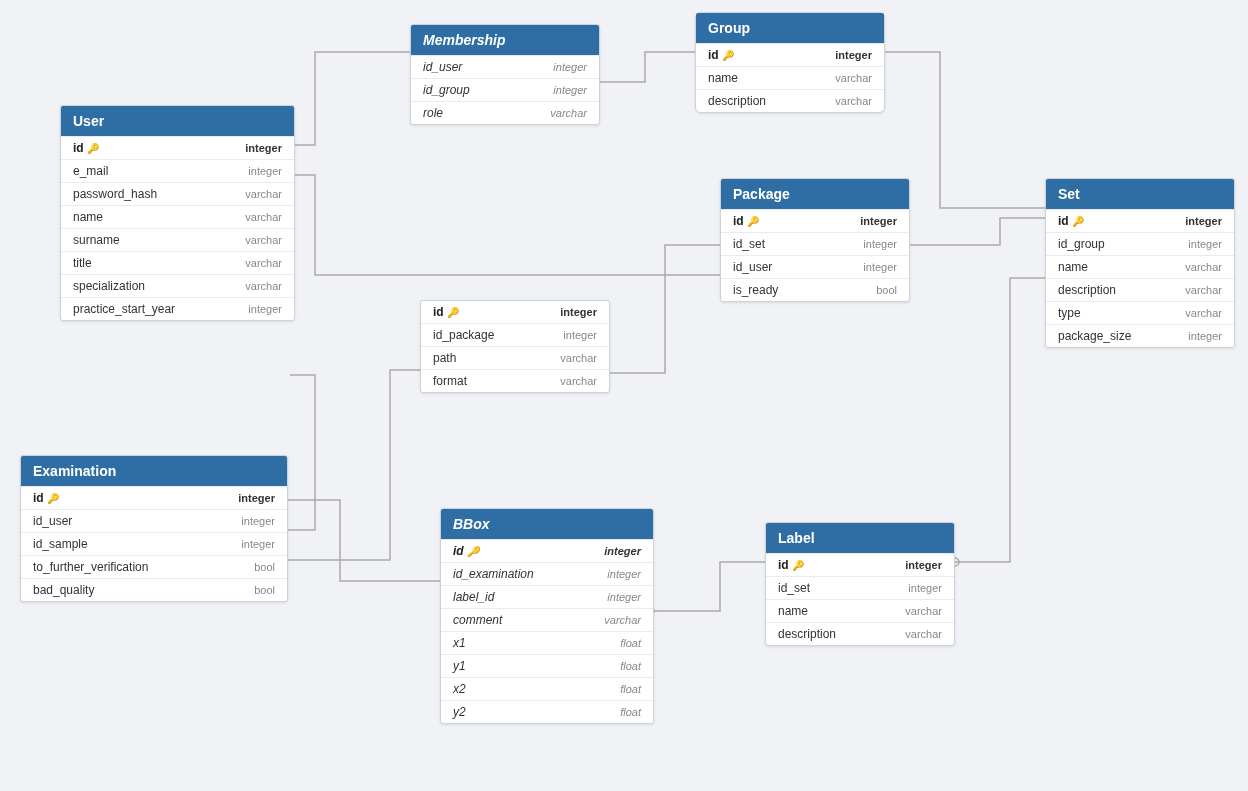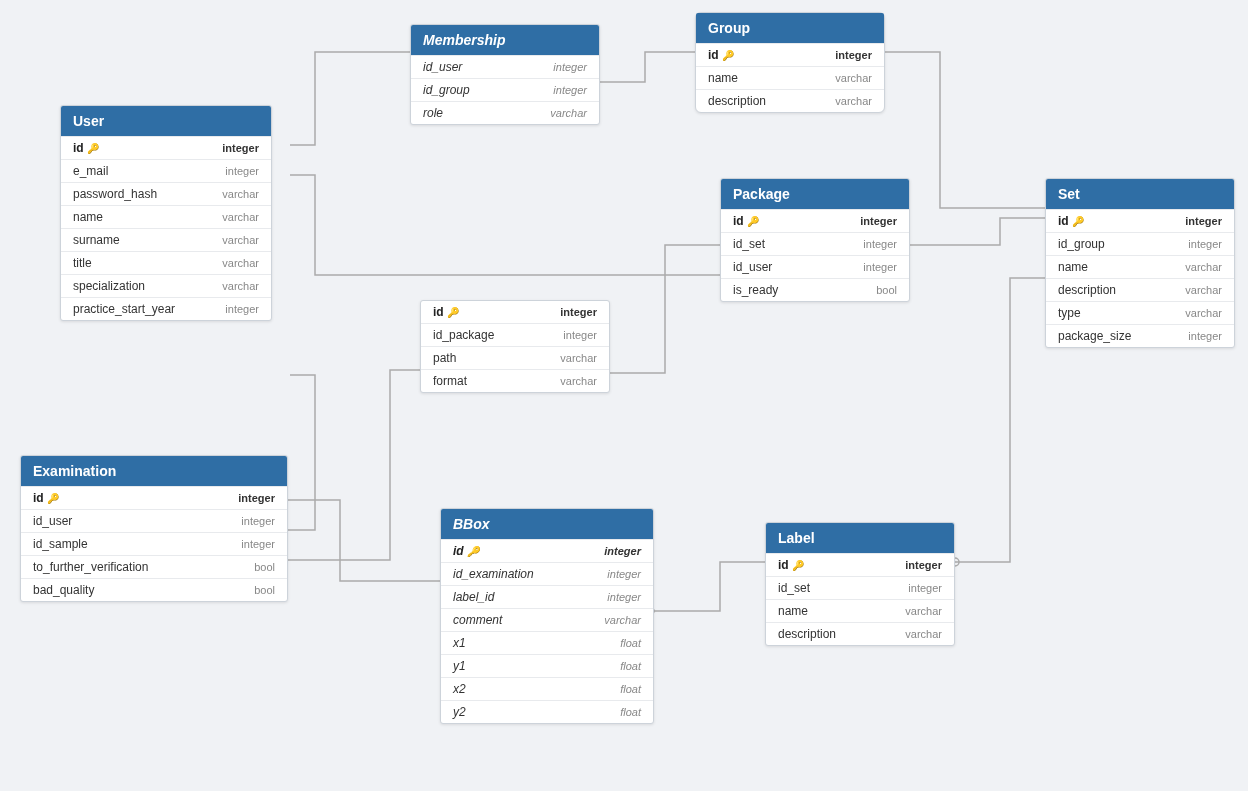--- a/index.html
+++ b/index.html
@@ -103,21 +103,21 @@
 
     <path d="M650,611 L720,611 L720,562 L765,562" fill="none" stroke="#aaa" stroke-width="1.5"></path>
     <circle cx="650" cy="611" r="4" fill="none" stroke="#aaa" stroke-width="1.5"></circle>
 
     <path d="M955,562 L1010,562 L1010,278 L1045,278" fill="none" stroke="#aaa" stroke-width="1.5"></path>
     <circle cx="955" cy="562" r="4" fill="none" stroke="#aaa" stroke-width="1.5"></circle>
 
     <path d="M880,52 L940,52 L940,208 L1045,208" fill="none" stroke="#aaa" stroke-width="1.5"></path>
   </svg>
 
-  <div class="table-card" style="left:60px;top:105px;width:212px;">
+  <div class="table-card" style="left:60px;top:105px;width:235px;">
     <div class="table-header">User</div>
     <div class="table-row">
       <span class="col-name pk">id <span class="key-icon">🔑</span></span>
       <span class="col-type pk">integer</span>
     </div>
     <div class="table-row">
       <span class="col-name">e_mail</span>
       <span class="col-type">integer</span>
     </div>
     <div class="table-row">

